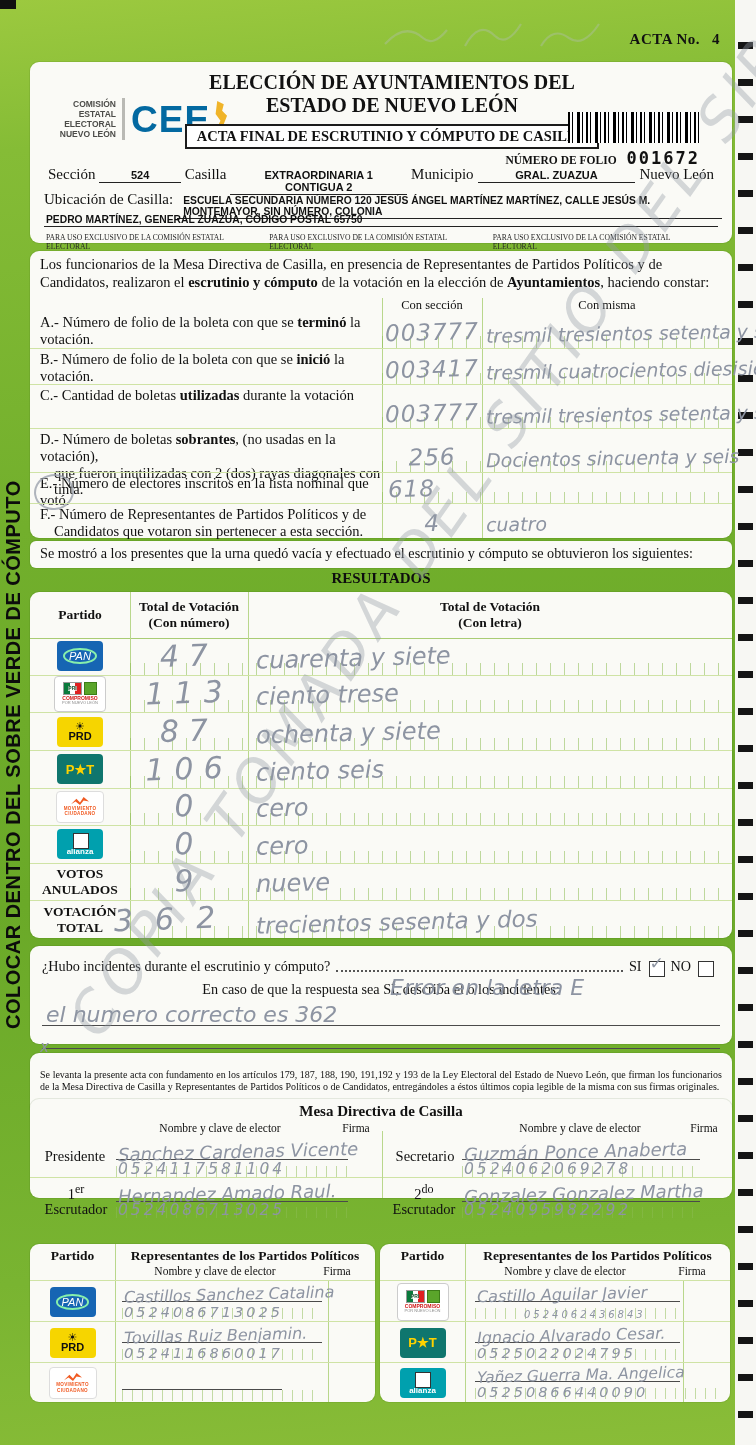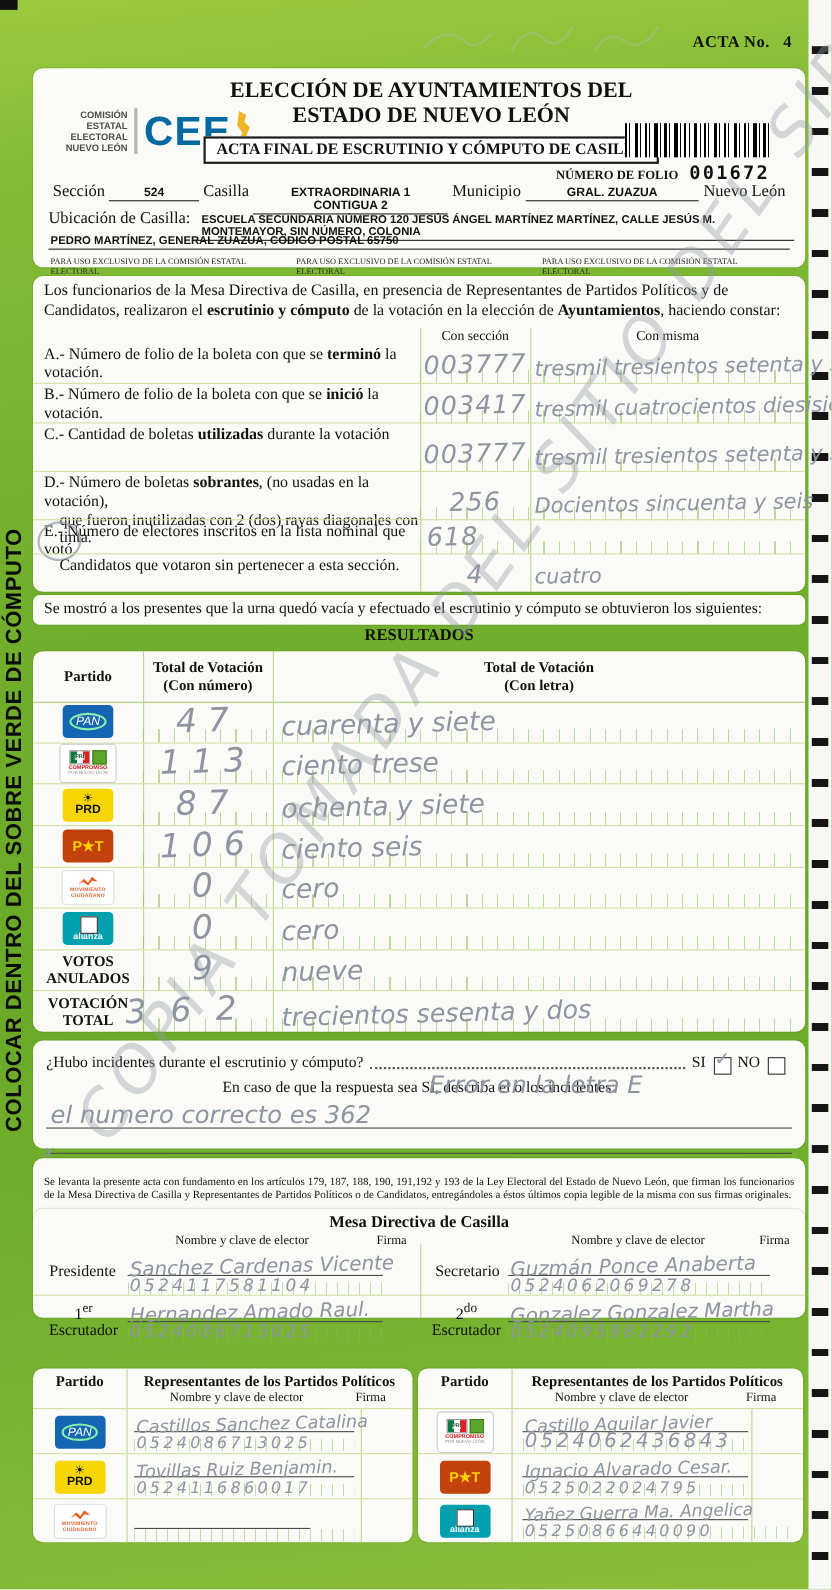--- a/index.html
+++ b/index.html
@@ -80,21 +80,21 @@
   .r-letra{position:absolute;left:226px;bottom:3px;font-size:24px;white-space:nowrap;transform:rotate(-1.5deg);}
   
   .lg{width:46px;height:30px;border-radius:4px;position:relative;display:flex;flex-direction:column;
       align-items:center;justify-content:center;font-family:"Liberation Sans",sans-serif;}
   .lg-pan{background:#1665b3;}
   .lg-pan .ring{border:2px solid #86efac;border-radius:50%;padding:0 4px;color:#fff;
     font-style:italic;font-weight:normal;font-size:11px;}
   .lg-prd{background:#f6d500;color:#111;}
   .lg-prd .sun{font-size:11px;line-height:9px;}
   .lg-prd .t{font-weight:bold;font-size:11px;line-height:11px;}
-  .lg-pt{background:#c2410c;}
+  .lg-pt{background:#0f766e;}
   .lg-pt .t{color:#ffd200;font-weight:bold;font-size:13px;}
   .lg-mc{background:#fff;border:1px solid #ddd;}
   .lg-mc .t{color:#f05a22;font-weight:bold;font-size:4.6px;line-height:1.15;letter-spacing:.3px;}
   .lg-al{background:#00a0ae;}
   .lg-al .chk{color:#fff;font-weight:bold;font-size:14px;line-height:12px;font-style:italic;}
   .lg-al .t{color:#fff;font-weight:bold;font-size:8px;line-height:9px;}
   .lg-pricomp{background:#fff;border:1px solid #ccc;width:50px;height:34px;padding:1px 0;}
   .pri-minirow{display:flex;gap:2px;align-items:center;}
   .pri-flag{width:17px;height:11px;background:linear-gradient(90deg,#0a7a3c 0 33%,#fff 33% 66%,#e02020 66%);
     border:.5px solid #999;display:flex;align-items:center;justify-content:center;}
@@ -243,21 +243,21 @@
       <div class="c-num hw">256</div>
       <div class="c-letra hw">Docientos sincuenta y seis</div>
     </div>
     <div class="crow" style="top:221px;height:31px;">
       <div class="pencil-ellipse"></div>
       <div class="lab"><span>E.- Número de electores inscritos en la lista nominal que votó.</span></div>
       <div class="tickband" style="left:352px;"></div>
       <div class="c-num hw" style="text-align:left;padding-left:6px;">618</div>
     </div>
     <div class="crow" style="top:252px;height:35px;">
-      <div class="lab"><span class="l2">Candidatos que votaron sin pertenecer a esta sección.</span></div>
+      <div class="lab"><span>F.- Número de Representantes de Partidos Políticos y de</span><span class="l2">Candidatos que votaron sin pertenecer a esta sección.</span></div>
       <div class="c-num hw">4</div>
       <div class="c-letra hw">cuatro</div>
     </div>
   </div>
 
   <div class="card" style="top:541px;height:27px;border-radius:6px;">
     <div class="shown">Se mostró a los presentes que la urna quedó vacía y efectuado el escrutinio y cómputo se obtuvieron los siguientes:</div>
   </div>
 
   <div class="res-title">RESULTADOS</div>
@@ -528,21 +528,21 @@
             <div class="pvem-box"></div>
           </div>
           <div class="comp-t">COMPROMISO</div>
           <div class="comp-s">POR NUEVO LEÓN</div>
         </div>
       </div>
       <div class="sign-line" style="left:95px;top:3px;width:205px;height:17px;">
           <span class="hw" style="font-size:16px;">Castillo Aguilar Javier</span>
         </div>
       <div class="clave-line" style="left:95px;top:22px;width:205px;height:16px;">
-          <span class="hw" style="font-size:18px;">0524062436843</span>
+          <span class="hw" style="font-size:10px;margin-left:47px;">0524062436843</span>
         </div>
     </div>
     <div class="reps-row" style="top:77px;height:41px;">
       <div class="reps-logo">
         <div class="lg lg-pt">
             <span class="t">P★T</span>
           </div>
       </div>
       <div class="sign-line" style="left:95px;top:3px;width:205px;height:17px;">
           <span class="hw" style="font-size:16px;">Ignacio Alvarado Cesar.</span>

